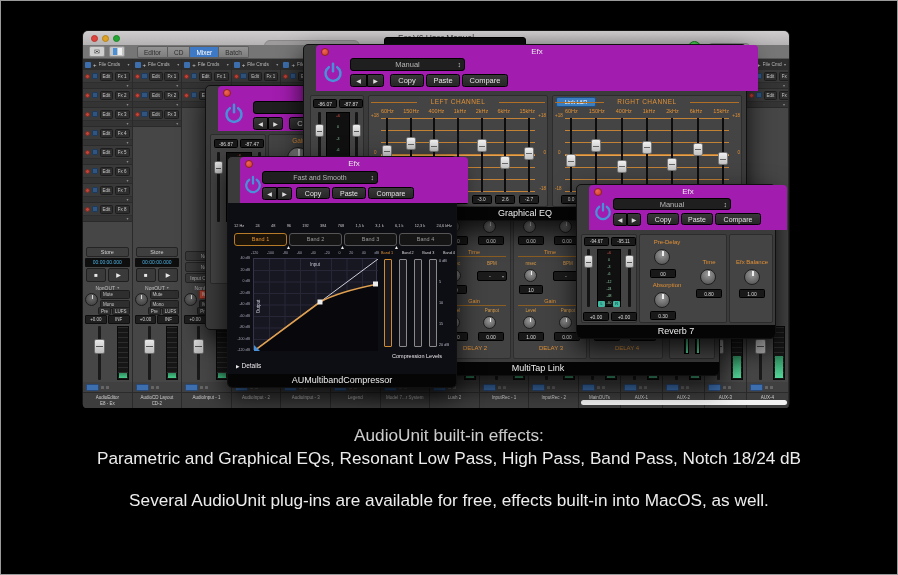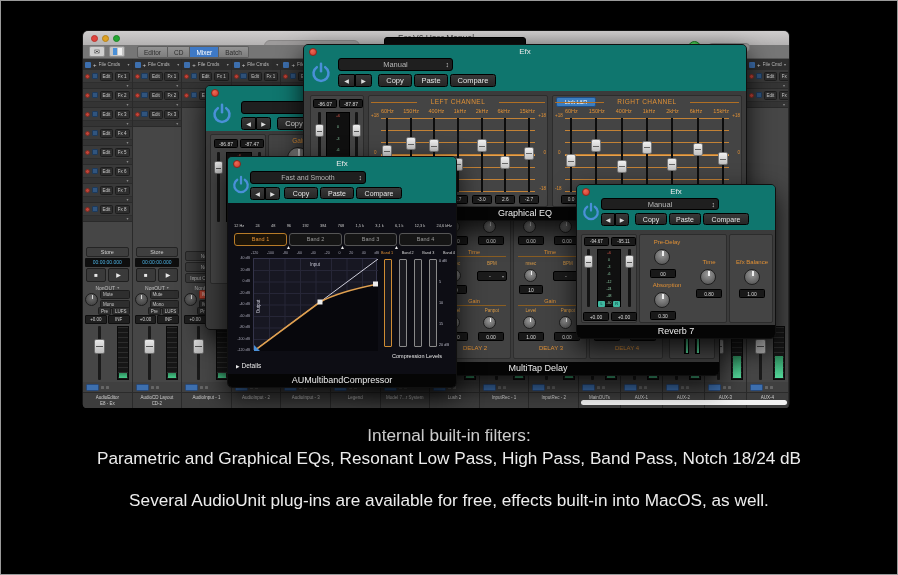--- a/index.html
+++ b/index.html
@@ -95,21 +95,21 @@
   .meter.grn::after{height:42%;background:linear-gradient(#2f8f5f,#54d79a);}
   .bbrow{height:10px;display:flex;align-items:center;gap:2px;padding:0 3px;flex:none;background:#404040;}
   .bluebtn{width:13px;height:7px;background:#3d6fae;border-radius:1.5px;border:.5px solid #27497a;}
   .mdot{width:3px;height:3px;background:#666;border-radius:.5px;}
   .sname{height:16px;background:#3d3d3d;border-top:1px solid #2b2b2b;color:#cfcfcf;font-size:4.5px;
          text-align:center;padding-top:2px;line-height:6px;flex:none;white-space:nowrap;overflow:hidden;}
   .hscroll{position:absolute;left:498px;top:341px;width:206px;height:5px;background:#f2f2f2;border-radius:2.5px;z-index:5;}
   
   .fxwin{position:absolute;background:#3b3b3b;border:1px solid #101010;border-radius:5px;
          box-shadow:0 10px 26px rgba(0,0,0,.8);}
-  .fxhead{position:absolute;left:0;top:0;width:100%;background:#0f766e;border-radius:4px 4px 0 0;}
+  .fxhead{position:absolute;left:12px;top:0;width:100%;background:#a21caf;border-radius:4px 4px 0 0;}
   .closebtn{position:absolute;left:5px;top:3px;width:8px;height:8px;border-radius:50%;
             background:radial-gradient(circle at 35% 30%,#ef6a55,#cc3a2e);border:.5px solid #8f241b;}
   .fxtitle{position:absolute;left:0;right:0;top:2px;text-align:center;color:#e9e9e9;font-size:8px;}
   .pwr{position:absolute;}
   .preset{position:absolute;height:13px;background:#1f1f1f;border:1px solid #000;border-radius:3px;
           color:#b5b5b5;font-size:7.5px;display:flex;align-items:center;justify-content:center;}
   .preset .ud{position:absolute;right:3px;color:#cfcfcf;font-size:7px;}
   .fxbtn{position:absolute;height:13px;background:linear-gradient(#383838,#262626);border:.5px solid #000;
          border-radius:2.5px;color:#e3e3e3;font-size:7.5px;line-height:12px;text-align:center;}
   .arrows{position:absolute;display:flex;}
@@ -1288,21 +1288,21 @@
           <span class="oknob" style="width: 13px; height: 13px; left: 45px; top: 98px;"></span>
           <span class="valbox" style="height: 9px; left: 4px; top: 114px; width: 26px;">1.00</span>
           <span class="valbox" style="height: 9px; left: 40px; top: 114px; width: 26px;">0.00</span>
           <div class="olabel" style="font-size: 6px; left: 0px; top: 127px; width: 74px;">DELAY 4</div>
         </div>
       </div>
     <div class="panel" style="left:312px;top:66px;width:46px;height:142px;">
       <span class="dmeter" style="left:14px;top:84px;height:52px;"></span>
       <span class="dmeter" style="left:25px;top:84px;height:52px;"></span>
     </div>
-    <div class="fxfoot">MultiTap Delay</div>
+    <div class="fxfoot">MultiTap Link</div>
   </div>
 
   <div class="fxwin z4" style="left:303px;top:44px;width:444px;height:177px;">
     <div class="fxhead" style="height:46px;">
       <span class="closebtn"></span>
       <div class="fxtitle">Efx</div>
       <svg class="pwr" style="left:7px;top:15px;" width="20" height="26" viewBox="0 0 24 28">
         <path d="M12 3v9" stroke="#4a90d8" stroke-width="3" fill="none" stroke-linecap="round"></path>
         <path d="M7 7a9 9 0 1 0 10 0" stroke="#4a90d8" stroke-width="3" fill="none" stroke-linecap="round"></path>
       </svg>
@@ -1635,18 +1635,18 @@
     </div>
     <div class="panel" style="left:152px;top:49px;width:44px;height:89px;">
       <span class="olabel" style="left:0px;top:24px;width:44px;font-size:6px;">Efx Balance</span>
       <span class="oknob" style="left:14px;top:34px;width:16px;height:16px;"></span>
       <span class="valbox" style="left:9px;top:54px;width:26px;height:9px;">1.00</span>
     </div>
     <div class="fxfoot">Reverb 7</div>
   </div>
 
   <div class="caption">
-    <div>Internal built-in filters:</div>
+    <div>AudioUnit built-in effects:</div>
     <div>Parametric and Graphical EQs, Resonant Low Pass, High Pass, Band Pass, Notch 18/24 dB</div>
     <div class="gap"></div>
     <div>Several AudioUnit plug-ins are available for free, effects built-in into MacOS, as well.</div>
   </div>
 </div>
 
 </body></html>

